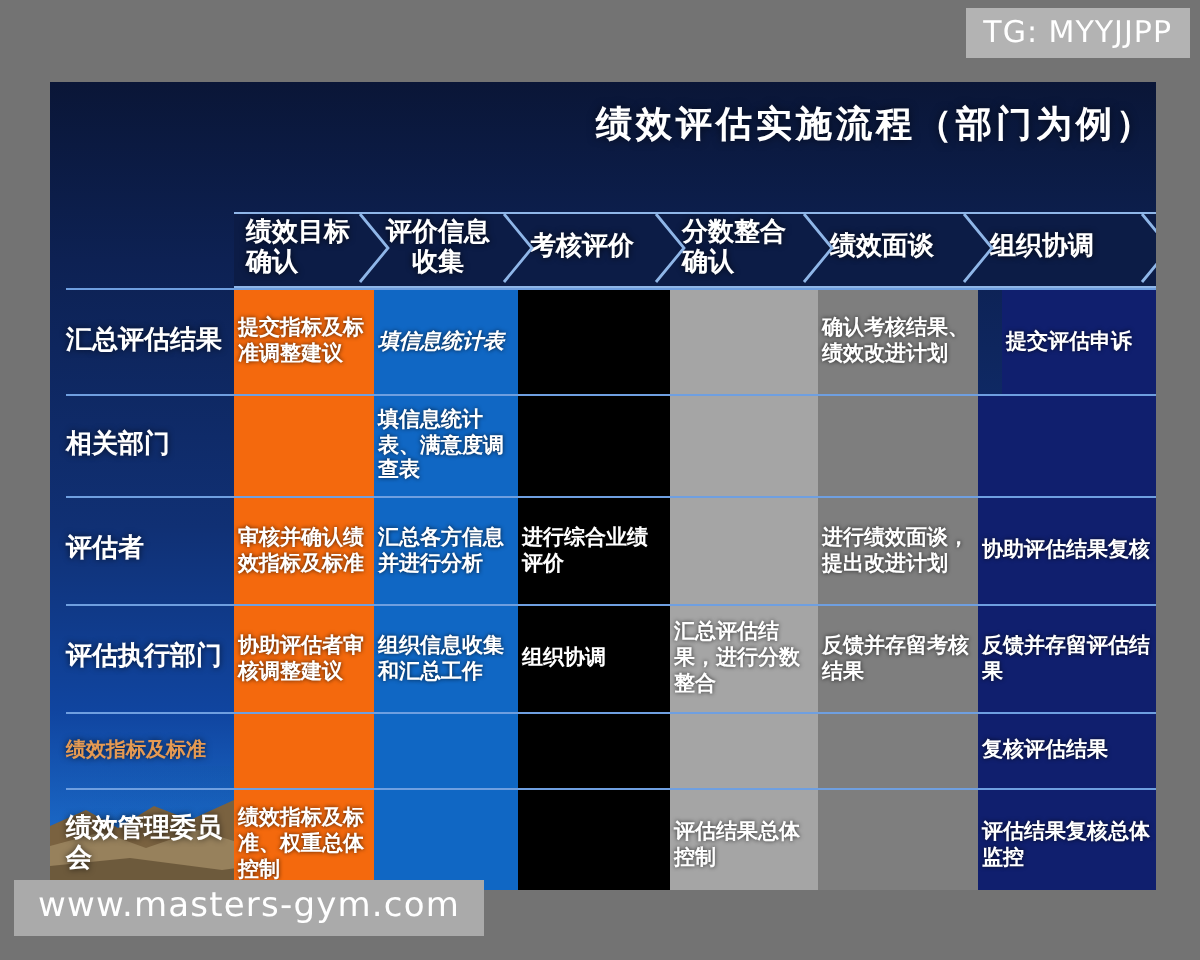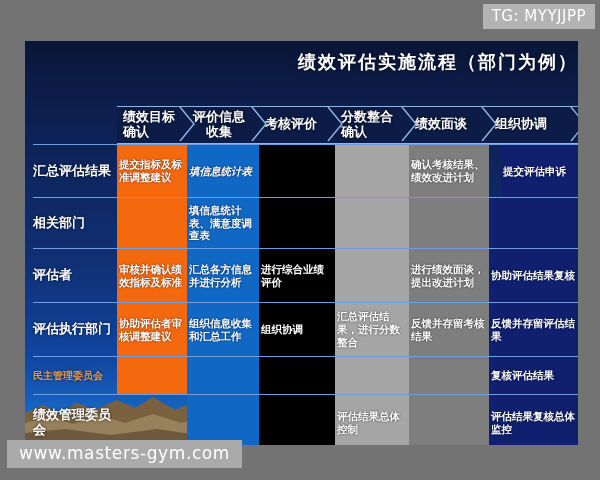--- a/index.html
+++ b/index.html
@@ -220,32 +220,35 @@
               <span>汇总评估结果，进行分数整合</span>
             </div>
             <div class="cell" style="left: 376px; width: 80px; background: rgb(126, 126, 126);">
               <span>反馈并存留考核结果</span>
             </div>
             <div class="cell" style="left: 456px; width: 89px; background: rgb(16, 31, 110);">
               <span>反馈并存留评估结果</span>
             </div>
           </div>
           <div class="row" style="height: 37px;">
-            <div class="rowlab small">民主管理委员会</div>
+            <div class="rowlab small">绩效指标及标准</div>
             <div class="cell" style="left: 84px; width: 70px; background: rgb(244, 105, 13);"></div>
             <div class="cell" style="left: 154px; width: 72px; background: rgb(16, 103, 196);"></div>
             <div class="cell" style="left: 226px; width: 76px; background: rgb(0, 0, 0);"></div>
             <div class="cell" style="left: 302px; width: 74px; background: rgb(165, 165, 165);"></div>
             <div class="cell" style="left: 376px; width: 80px; background: rgb(126, 126, 126);"></div>
             <div class="cell" style="left: 456px; width: 89px; background: rgb(16, 31, 110);">
               <span>复核评估结果</span>
             </div>
           </div>
           <div class="row" style="height: 55px;">
             <div class="rowlab">绩效管理委员会</div>
+            <div class="cell" style="left: 84px; width: 70px; background: rgb(244, 105, 13);">
+              <span>绩效指标及标准、权重总体控制</span>
+            </div>
             <div class="cell" style="left: 154px; width: 72px; background: rgb(16, 103, 196);"></div>
             <div class="cell" style="left: 226px; width: 76px; background: rgb(0, 0, 0);"></div>
             <div class="cell" style="left: 302px; width: 74px; background: rgb(165, 165, 165);">
               <span>评估结果总体控制</span>
             </div>
             <div class="cell" style="left: 376px; width: 80px; background: rgb(126, 126, 126);"></div>
             <div class="cell" style="left: 456px; width: 89px; background: rgb(16, 31, 110);">
               <span>评估结果复核总体监控</span>
             </div>
           </div>

